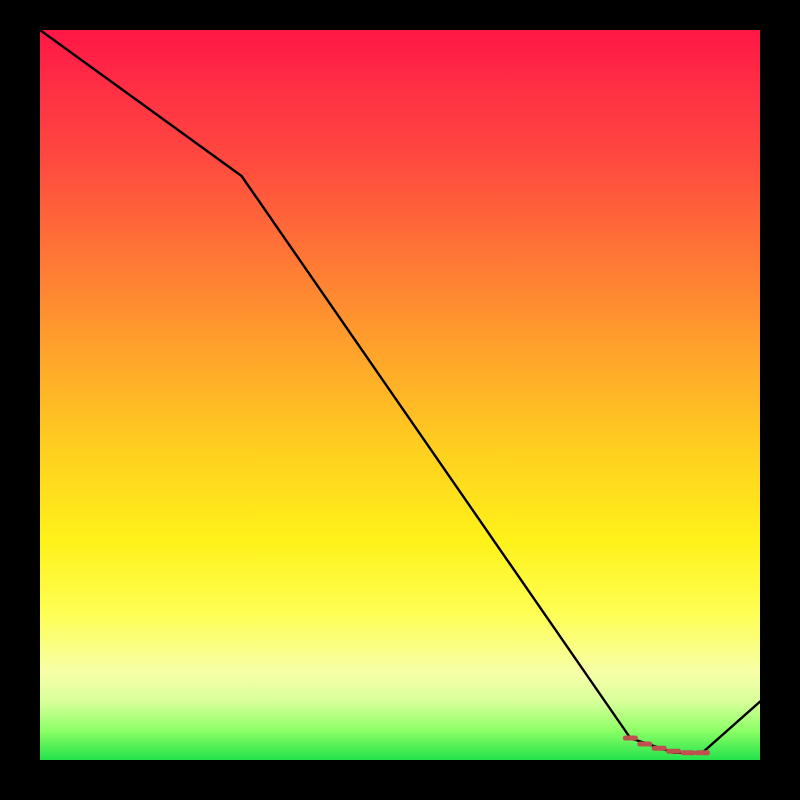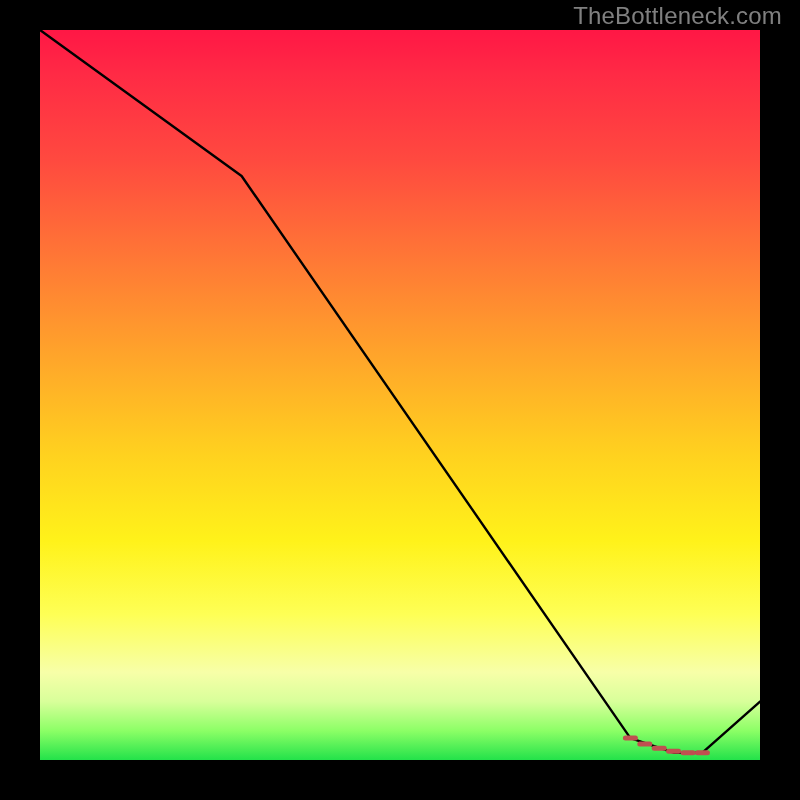--- a/index.html
+++ b/index.html
@@ -60,21 +60,20 @@
     inset: 0;
     width: 100%;
     height: 100%;
   }
 </style>
 </head>
 <body>
 
 <div class="frame">
 
-  <div class="watermark">TheBottleneck.com</div>
 
   <div class="plot-area">
     <div class="gradient-bg"></div>
 
     <svg class="overlay" viewBox="0 0 720 730" preserveAspectRatio="none">
 
       <path fill="none" stroke="#000" stroke-width="2.4" stroke-linejoin="round" stroke-linecap="round" d="M0.0 0.0 L201.6 146.0 L590.4 708.1 L633.6 722.7 L662.4 722.7 L720.0 671.6" id="curve-path"></path>
 
       <g id="markers-group">
           <line x1="585.4" x2="595.4" y1="708.1" y2="708.1" stroke="#c05050" stroke-width="5" stroke-linecap="round"></line>

